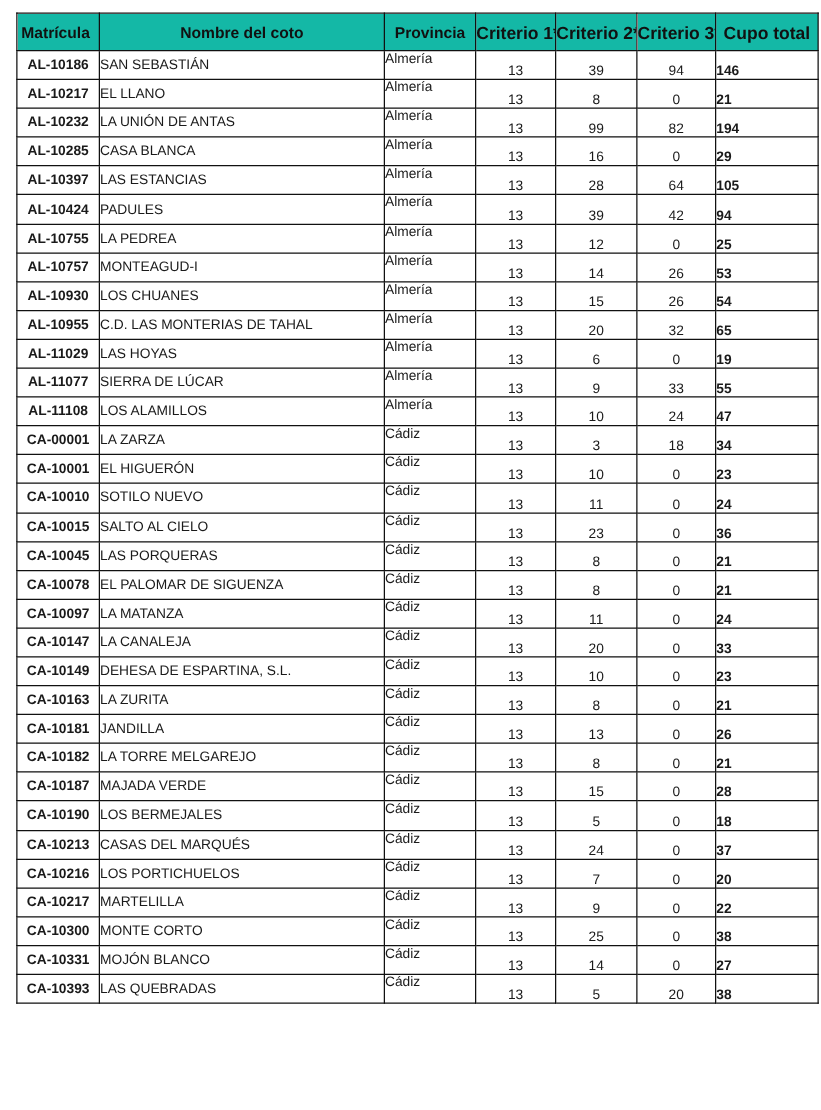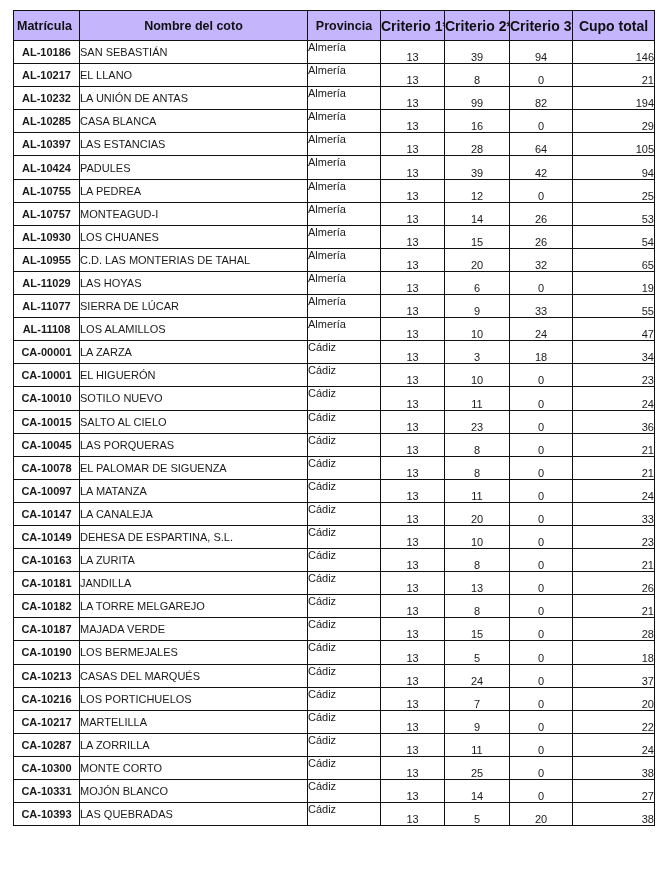--- a/index.html
+++ b/index.html
@@ -9,36 +9,36 @@
       border-collapse: collapse; table-layout: fixed;
       width: 641px;
     }
     table.cotos th, table.cotos td {
       border: 1px solid #111;
       padding: 0;
       overflow: hidden; white-space: nowrap;
       color: #1a1a1a;
     }
     table.cotos th {
-      background: #c4b5fd;
+      background: #14b8a6;
       height: 29px;
       font-weight: bold;
       font-size: 12.5px;
       text-align: center;
       color: #111;
       margin-left: 28px;
     }
     table.cotos th.small { font-size: 14px; }
     table.cotos th.left { text-align: left; padding-left: 3px; }
     table.cotos td { height: 22.1px; font-size: 11px; }
     td.mat { font-weight: bold; font-size: 12.5px; padding-left: 3px; text-align: center; color: #111; }
     td.nom { text-align: left; font-size: 10.5px; }
     td.prov { text-align: left; vertical-align: top; font-size: 11px; padding-top: 2px; }
     td.num { text-align: center; vertical-align: bottom; font-size: 12px; padding-bottom: 1px; }
-    td.tot { text-align: right; vertical-align: bottom; font-weight: normal; font-size: 12.5px; padding-bottom: 1px; color: #111; }
+    td.tot { text-align: left; vertical-align: bottom; font-weight: bold; font-size: 12.5px; padding-bottom: 1px; color: #111; }
     col.c-mat { width: 66px; } col.c-nom { width: 228px; } col.c-prov { width: 73px; }
     col.c-c1 { width: 64px; } col.c-c2 { width: 65px; } col.c-c3 { width: 63px; } col.c-tot { width: 82px; }
   </style>
 </head>
 <body>
 
 <table class="cotos">
   <colgroup>
     <col class="c-mat">
       <col class="c-nom">
@@ -324,29 +324,20 @@
       <tr>
         <td class="mat">CA-10217</td>
         <td class="nom">MARTELILLA</td>
         <td class="prov">Cádiz</td>
         <td class="num">13</td>
         <td class="num">9</td>
         <td class="num">0</td>
         <td class="tot">22</td>
       </tr>
       <tr>
-        <td class="mat">CA-10287</td>
-        <td class="nom">LA ZORRILLA</td>
-        <td class="prov">Cádiz</td>
-        <td class="num">13</td>
-        <td class="num">11</td>
-        <td class="num">0</td>
-        <td class="tot">24</td>
-      </tr>
-      <tr>
         <td class="mat">CA-10300</td>
         <td class="nom">MONTE CORTO</td>
         <td class="prov">Cádiz</td>
         <td class="num">13</td>
         <td class="num">25</td>
         <td class="num">0</td>
         <td class="tot">38</td>
       </tr>
       <tr>
         <td class="mat">CA-10331</td>

